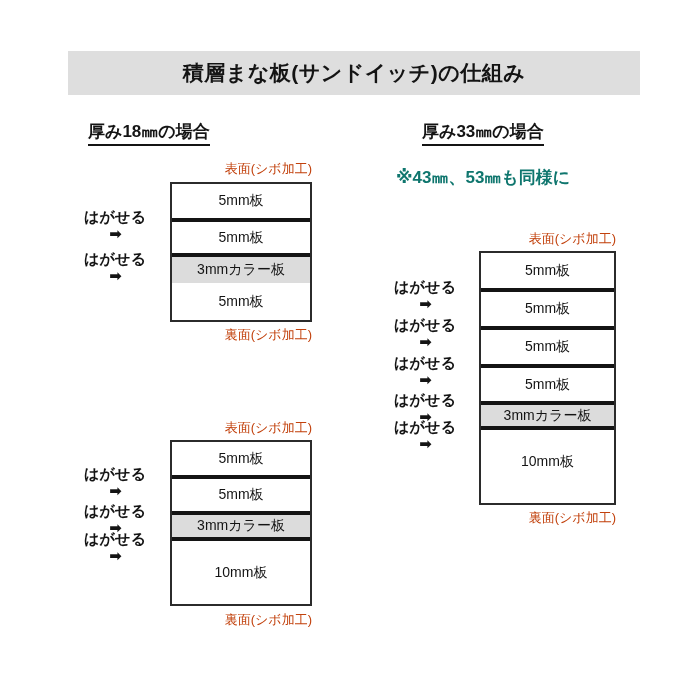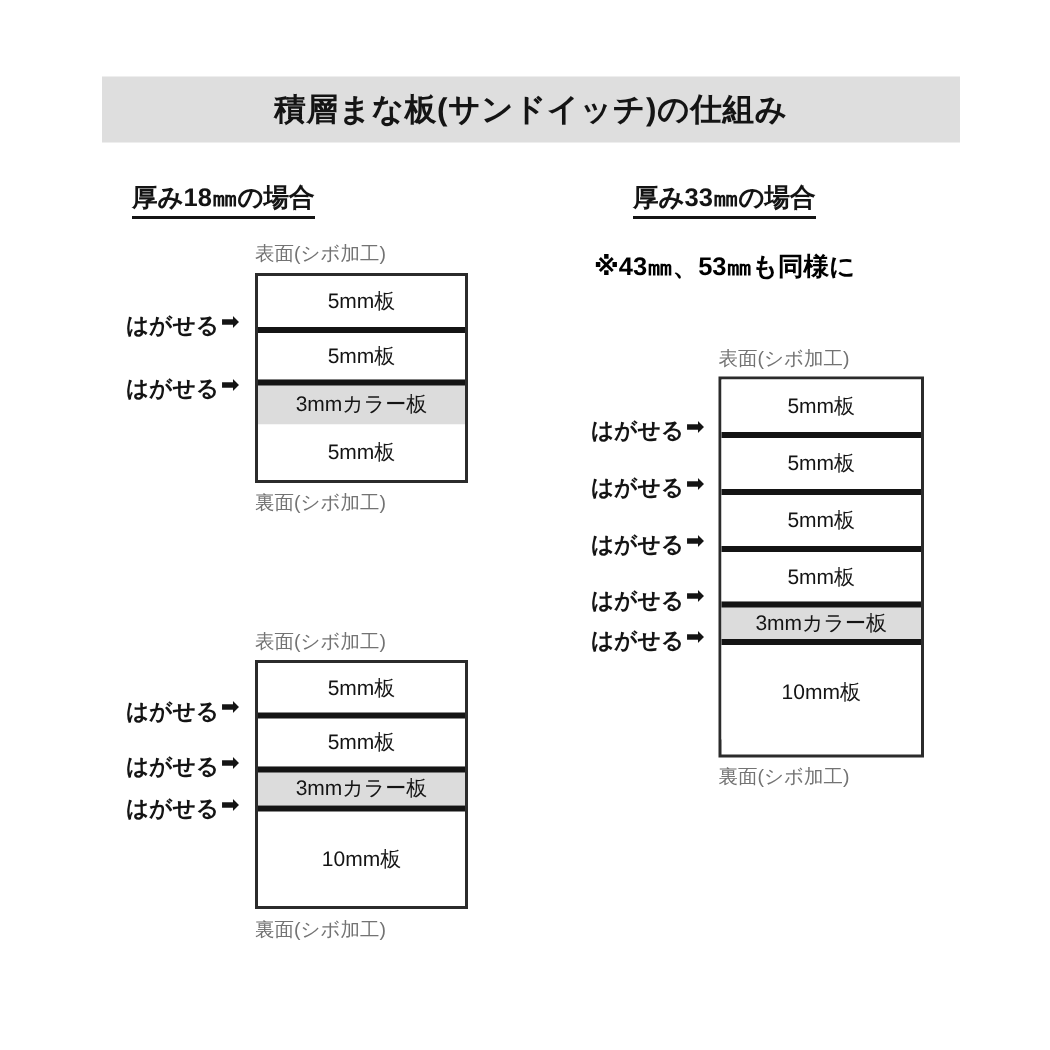--- a/index.html
+++ b/index.html
@@ -30,21 +30,21 @@
     position:absolute;
     font-size:17px;font-weight:bold;color:#141414;
     white-space:nowrap;
     border-bottom:2px solid #141414;
     padding-bottom:1px;
   }
 
   
   .note{
     position:absolute;
-    font-size:17px;font-weight:bold;color:#000000;
+    font-size:17px;font-weight:bold;color:#0f766e;
     line-height:1.45;
     white-space:pre;
   }
 
   
   .stack{
     position:absolute;
     box-sizing:border-box;
     border:2px solid #2b2b2b;
     background:#ffffff;
@@ -56,30 +56,31 @@
     background:#ffffff;
     white-space:nowrap;
     position:relative;
   }
   .layer.color-board{background:#dcdcdc;}
   .layer.sep-top{border-top:4px solid #141414;}
 
   
   .face-label{
     position:absolute;
-    font-size:13px;color:#737373;white-space:nowrap;
-    text-align:left;
+    font-size:13px;color:#c2410c;white-space:nowrap;
+    text-align:right;
   }
 
   
   .peel{
     position:absolute;
-    display:flex;align-items:flex-start;
+    display:flex;align-items:center;
     font-size:15px;font-weight:bold;color:#141414;
     white-space:nowrap;
+    flex-direction:column;
   }
   .peel .peel-label{letter-spacing:.2px;}
   .peel .arrow-icon{
     display:inline-block;margin-left:1px;
     font-size:15px;line-height:1;transform:translateY(-1px);
   }
 </style>
 </head>
 <body>
 

